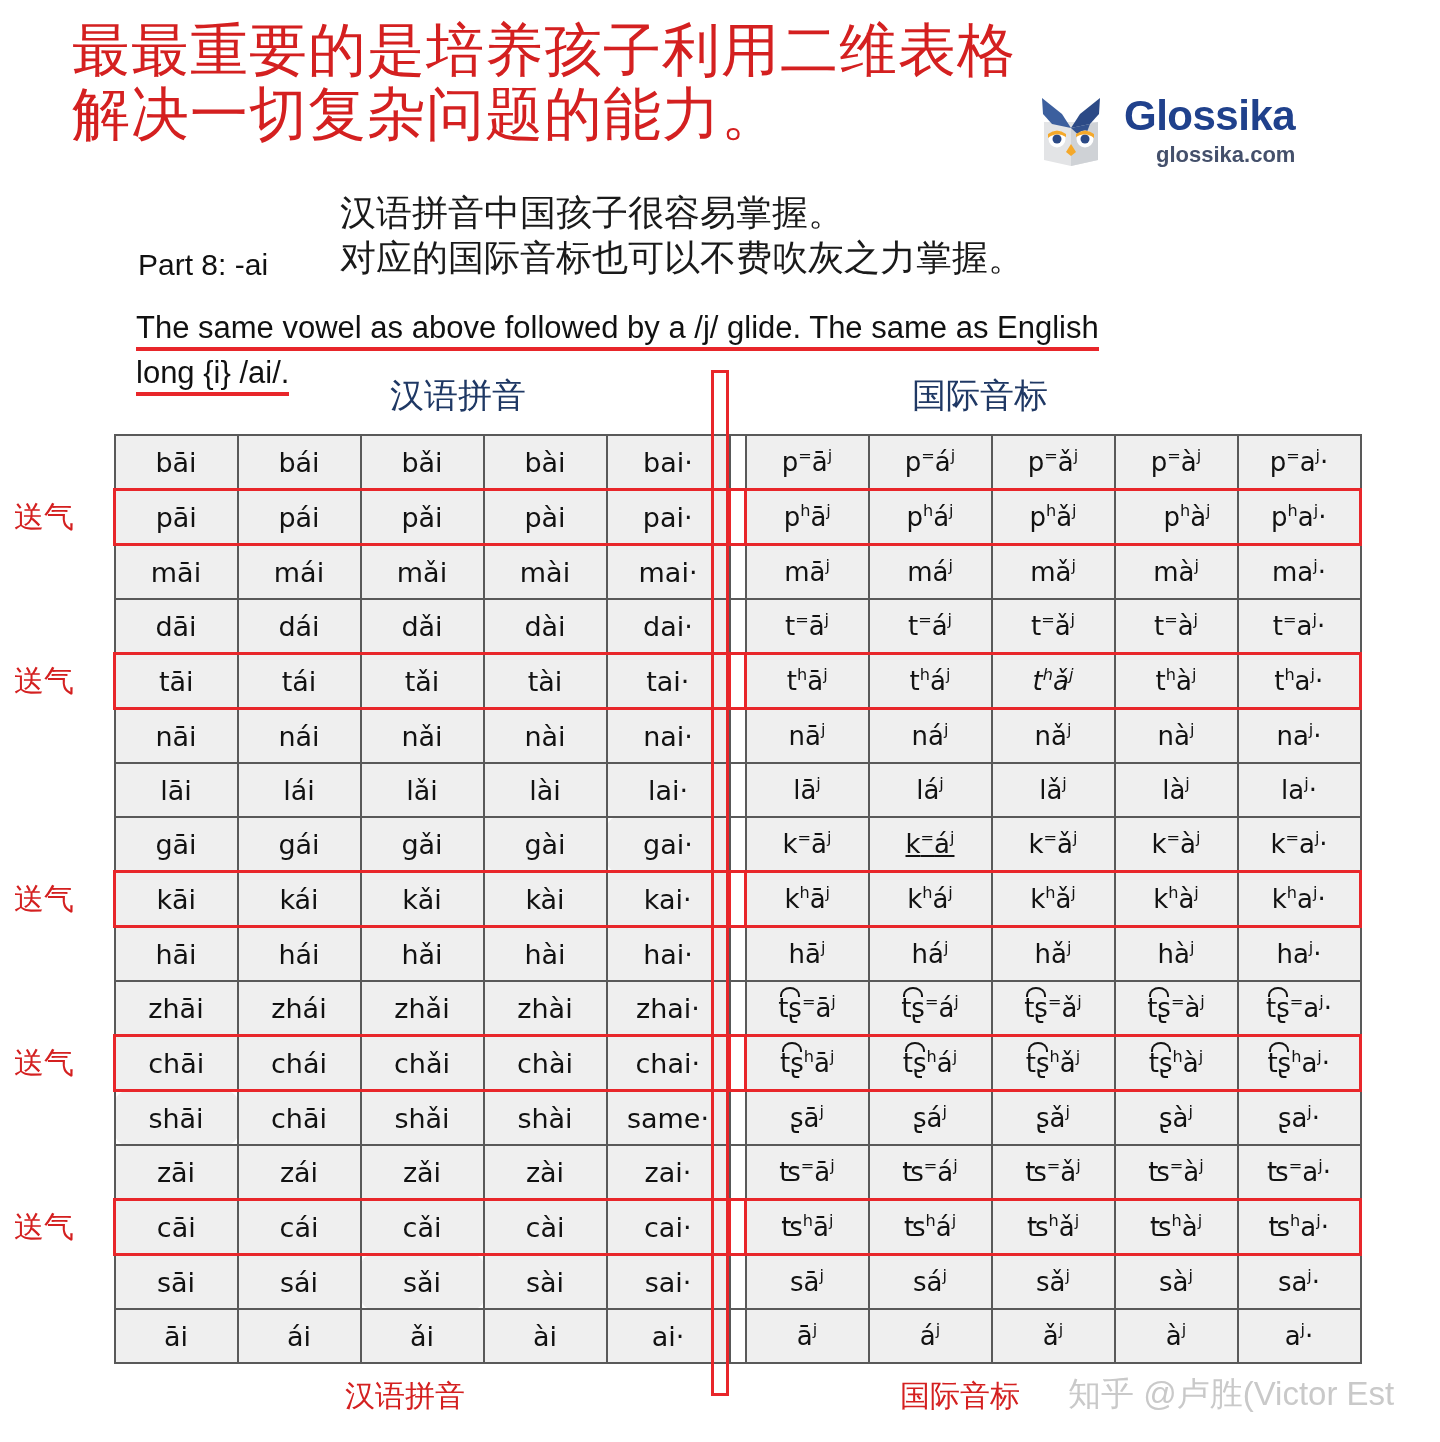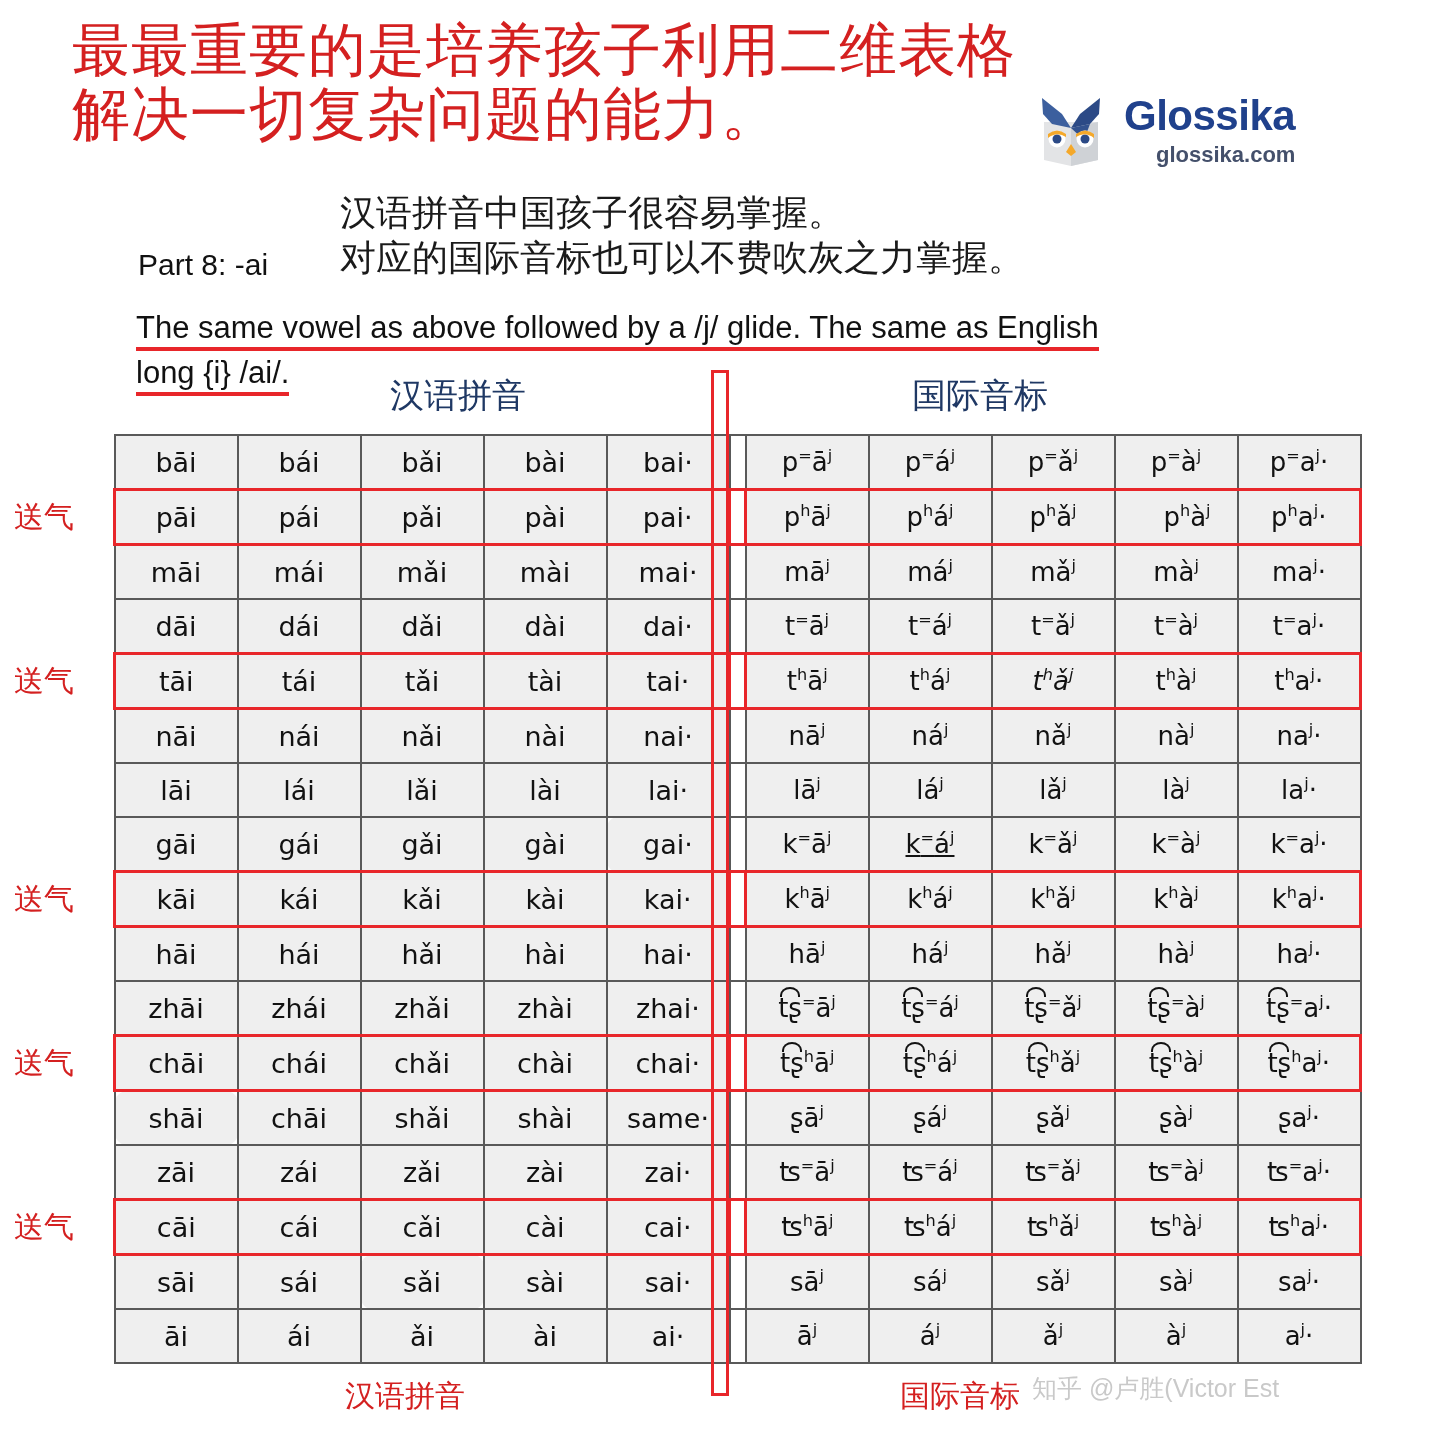--- a/index.html
+++ b/index.html
@@ -210,24 +210,24 @@
     height: 1026px;
     border: 3px solid #e8262a;
     background: transparent;
     box-sizing: border-box;
     z-index: 5;
   }
 
   
   #watermark {
     position: absolute;
-    left: 1032px;
+    left: 1068px;
     top: 1372px;
     font-family: "Liberation Sans", sans-serif;
-    font-size: 25px;
+    font-size: 33px;
     color: #c9c9c9;
     white-space: nowrap;
   }
 </style>
 </head>
 <body>
 
 <div id="title-block">最最重要的是培养孩子利用二维表格
 解决一切复杂问题的能力。</div>
 

